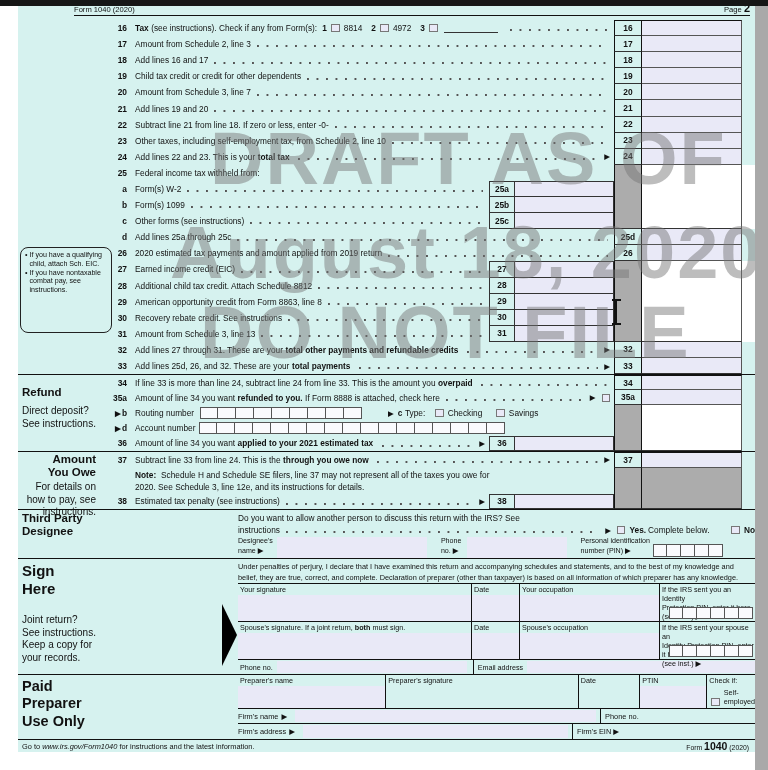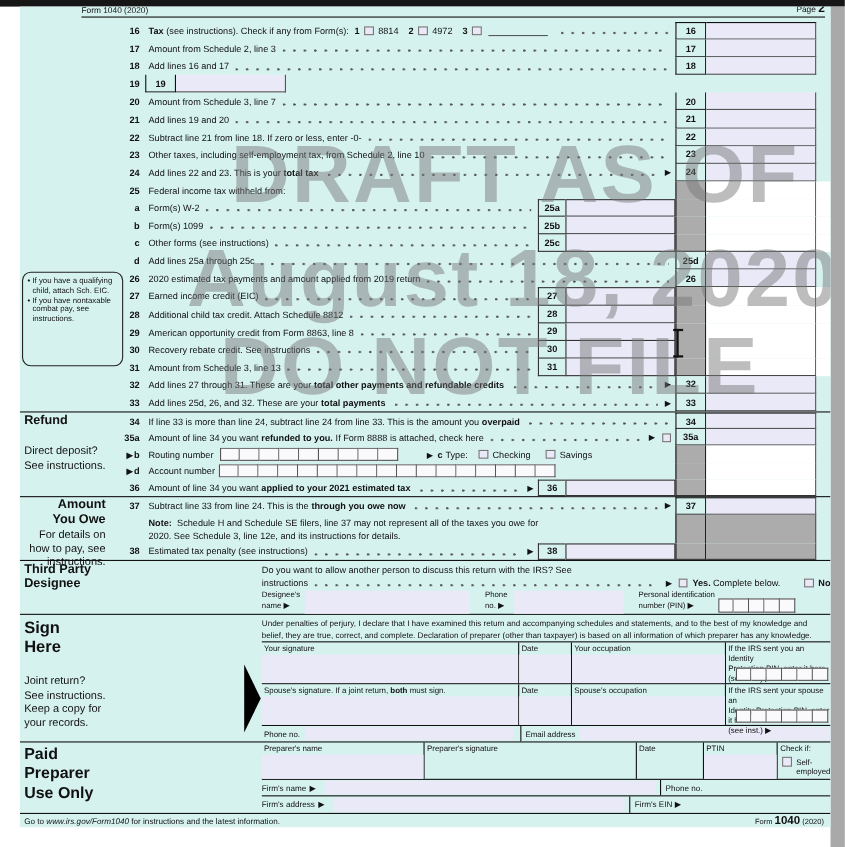--- a/index.html
+++ b/index.html
@@ -112,21 +112,21 @@
   <div class="eicbox">
     <div class="it1">
         <span class="bu">•</span>
         <span>If you have a qualifying child, attach Sch. EIC.</span>
       </div>
     <div class="it1">
         <span class="bu">•</span>
         <span>If you have nontaxable combat pay, see instructions.</span>
       </div>
   </div>
-  <div class="ml" style="top:370px;">
+  <div class="ml" style="top:380px;">
       <div class="big">Refund</div>
     </div>
   <div class="ml" style="top:399px;">
       <div class="sm"><span>Direct deposit?</span><br><span>See instructions.</span></div>
     </div>
   <div class="ml" style="top:447px;text-align:right;">
     <div class="big"><span>Amount</span><br><span>You Owe</span></div>
     <div class="sm" style="width:74px;margin-top:2px;">For details on how to pay, see instructions.</div>
   </div>
   <div class="ml" style="top:506px;">
@@ -187,20 +187,24 @@
           <span class="dots"></span>
         </div>
       <div class="rn">18</div>
         <div class="ra"></div>
         <div class="tl"></div>
     </div>
 
     <div class="r">
       <div class="lm"></div>
         <div class="n">19</div>
+      <div class="d">
+          <span>Child tax credit or credit for other dependents</span>
+          <span class="dots"></span>
+        </div>
       <div class="rn">19</div>
         <div class="ra"></div>
         <div class="tl"></div>
     </div>
 
     <div class="r">
       <div class="lm"></div>
         <div class="n">20</div>
       <div class="d">
           <span>Amount from Schedule 3, line 7</span>
@@ -690,21 +694,21 @@
         <div class="sigcell" style="width:62px;">
           <div class="clabel">Date</div>
           <div class="cinput" style="background:transparent;"></div>
         </div>
         <div class="sigcell" style="width:68px;">
           <div class="clabel">PTIN</div>
           <div class="cinput"></div>
         </div>
         <div class="sigcell" style="flex:1;">
           <div class="clabel">Check if:</div>
-          <div class="clabel" style="display:flex;align-items:flex-start;margin-top:2px;">
+          <div class="clabel" style="display:flex;align-items:flex-end;margin-top:2px;">
               <span class="cb"></span>
               <span>Self-employed</span>
             </div>
         </div>
       </div>
       <div class="prow" style="height:15px;border-bottom:1px solid #111;">
         <span class="pl">Firm's name</span>
         <span class="arr" style="margin-left:3px;">▶</span>
         <span class="fld" style="flex:1;margin:1px 4px;"></span>
         <span class="pl" style="border-left:1px solid #111;align-self:stretch;display:flex;align-items:center;padding-left:4px;width:155px;">Phone no.</span>

